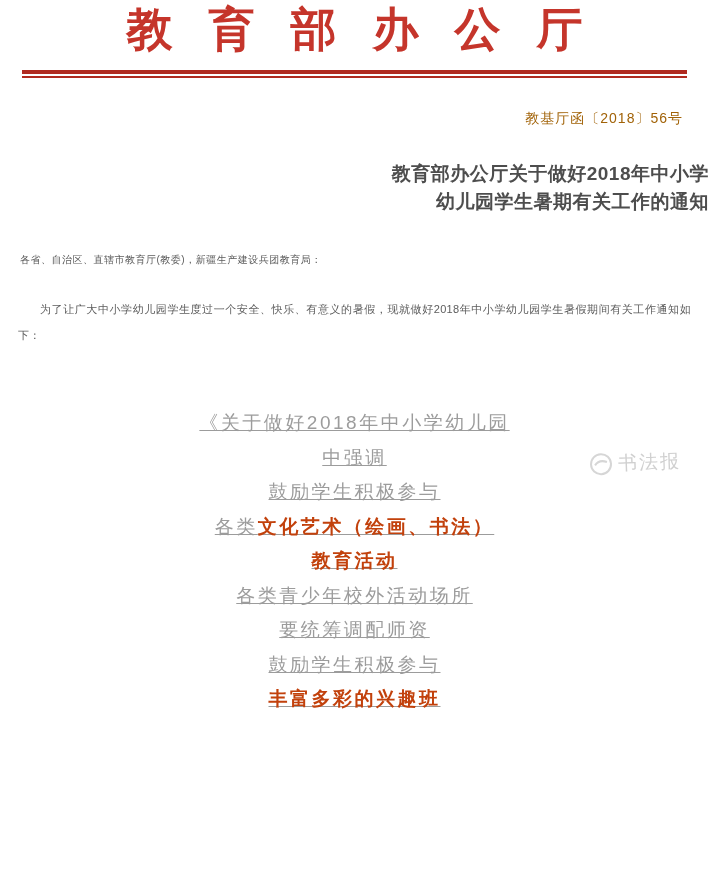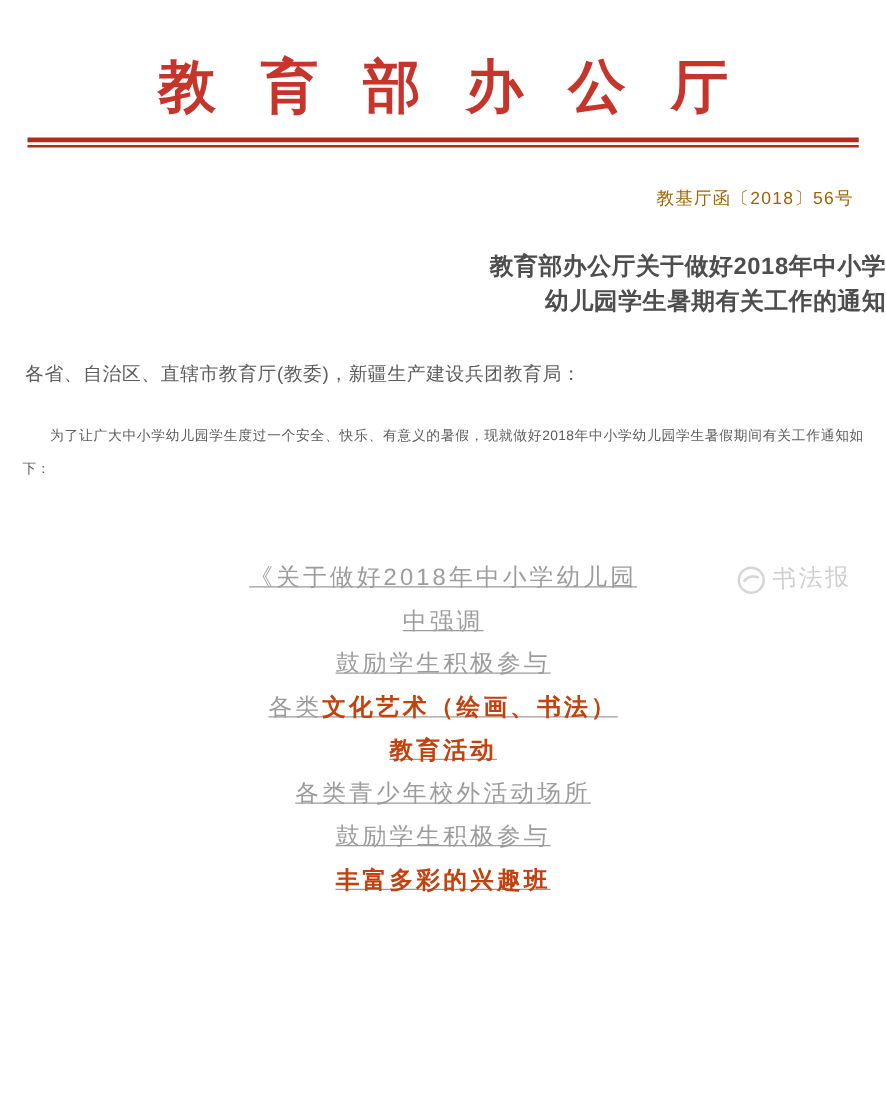--- a/index.html
+++ b/index.html
@@ -15,21 +15,20 @@
   
   .top-lines { padding-top: 2px; text-align: center; }
   .top-lines .c-line {
     line-height: 32px; font-size: 17px; letter-spacing: 2px;
     color: #9a9a9a;
   }
   .top-lines .c-line .bold { font-weight: bold; color: #8a8a8a; }
 
   
   .doc-header {
-    margin-top: 40px;
     text-align: center;
     font-family: "Liberation Serif", "DejaVu Serif", serif;
     font-size: 46px; font-weight: bold;
     line-height: 60px;
     letter-spacing: 36px; padding-left: 36px;
     color: #c5352b;
   }
   .red-rule { margin: 10px 22px 0 22px; }
   .red-rule .thick { height: 4px; background: #b02a20; }
   .red-rule .gap { height: 2px; background: #ffffff; }
@@ -44,21 +43,21 @@
 
   .doc-title {
     margin-top: 32px;
     text-align: right;
     font-size: 19px; font-weight: bold; line-height: 28px;
     color: #4d4d4d; letter-spacing: 0.5px;
   }
 
   .salutation {
     margin: 34px 20px 0 20px;
-    font-size: 15px; line-height: 20px;
+    font-size: 10px; line-height: 20px;
     color: #5c5c5c; letter-spacing: 0.5px;
   }
   .body-par {
     margin: 26px 18px 0 18px;
     font-size: 11px; line-height: 26px;
     color: #5c5c5c;
     text-align: justify;
     text-indent: 2em;
     letter-spacing: 0.3px;
   }
@@ -118,17 +117,18 @@
     </div>
   </div>
 
   <div class="bottom-lines">
       <div class="c-line"><span>《关于做好2018年中小学幼儿园</span></div>
       <div class="c-line"><span>中强调</span></div>
       <div class="c-line"><span>鼓励学生积极参与</span></div>
       <div class="c-line"><span>各类</span><span class="bold">文化艺术（绘画、书法）</span></div>
       <div class="c-line"><span class="bold">教育活动</span></div>
       <div class="c-line"><span>各类青少年校外活动场所</span></div>
+      <div class="c-line"><span>要统筹调配师资</span></div>
       <div class="c-line"><span>鼓励学生积极参与</span></div>
       <div class="c-line"><span class="bold">丰富多彩的兴趣班</span></div>
     </div>
 
 </div>
 
 </body></html>

